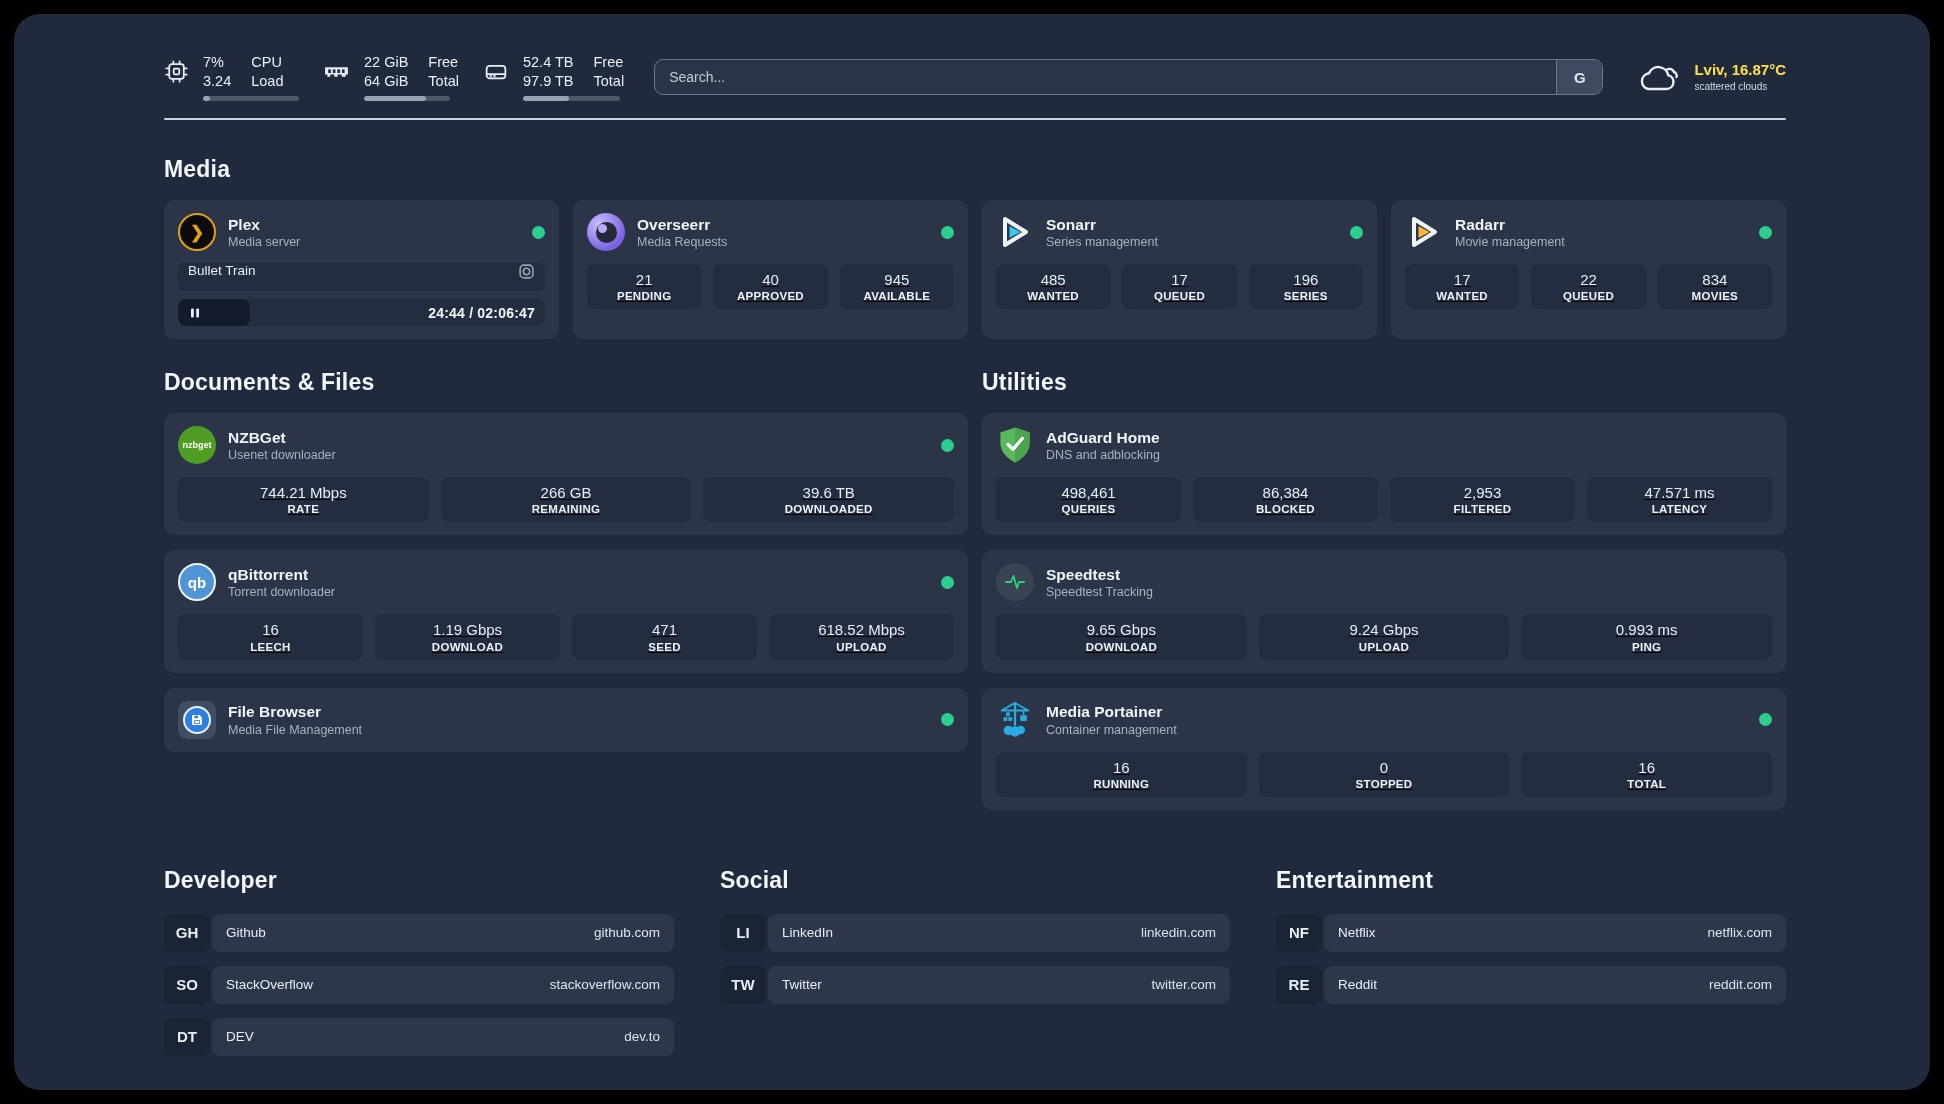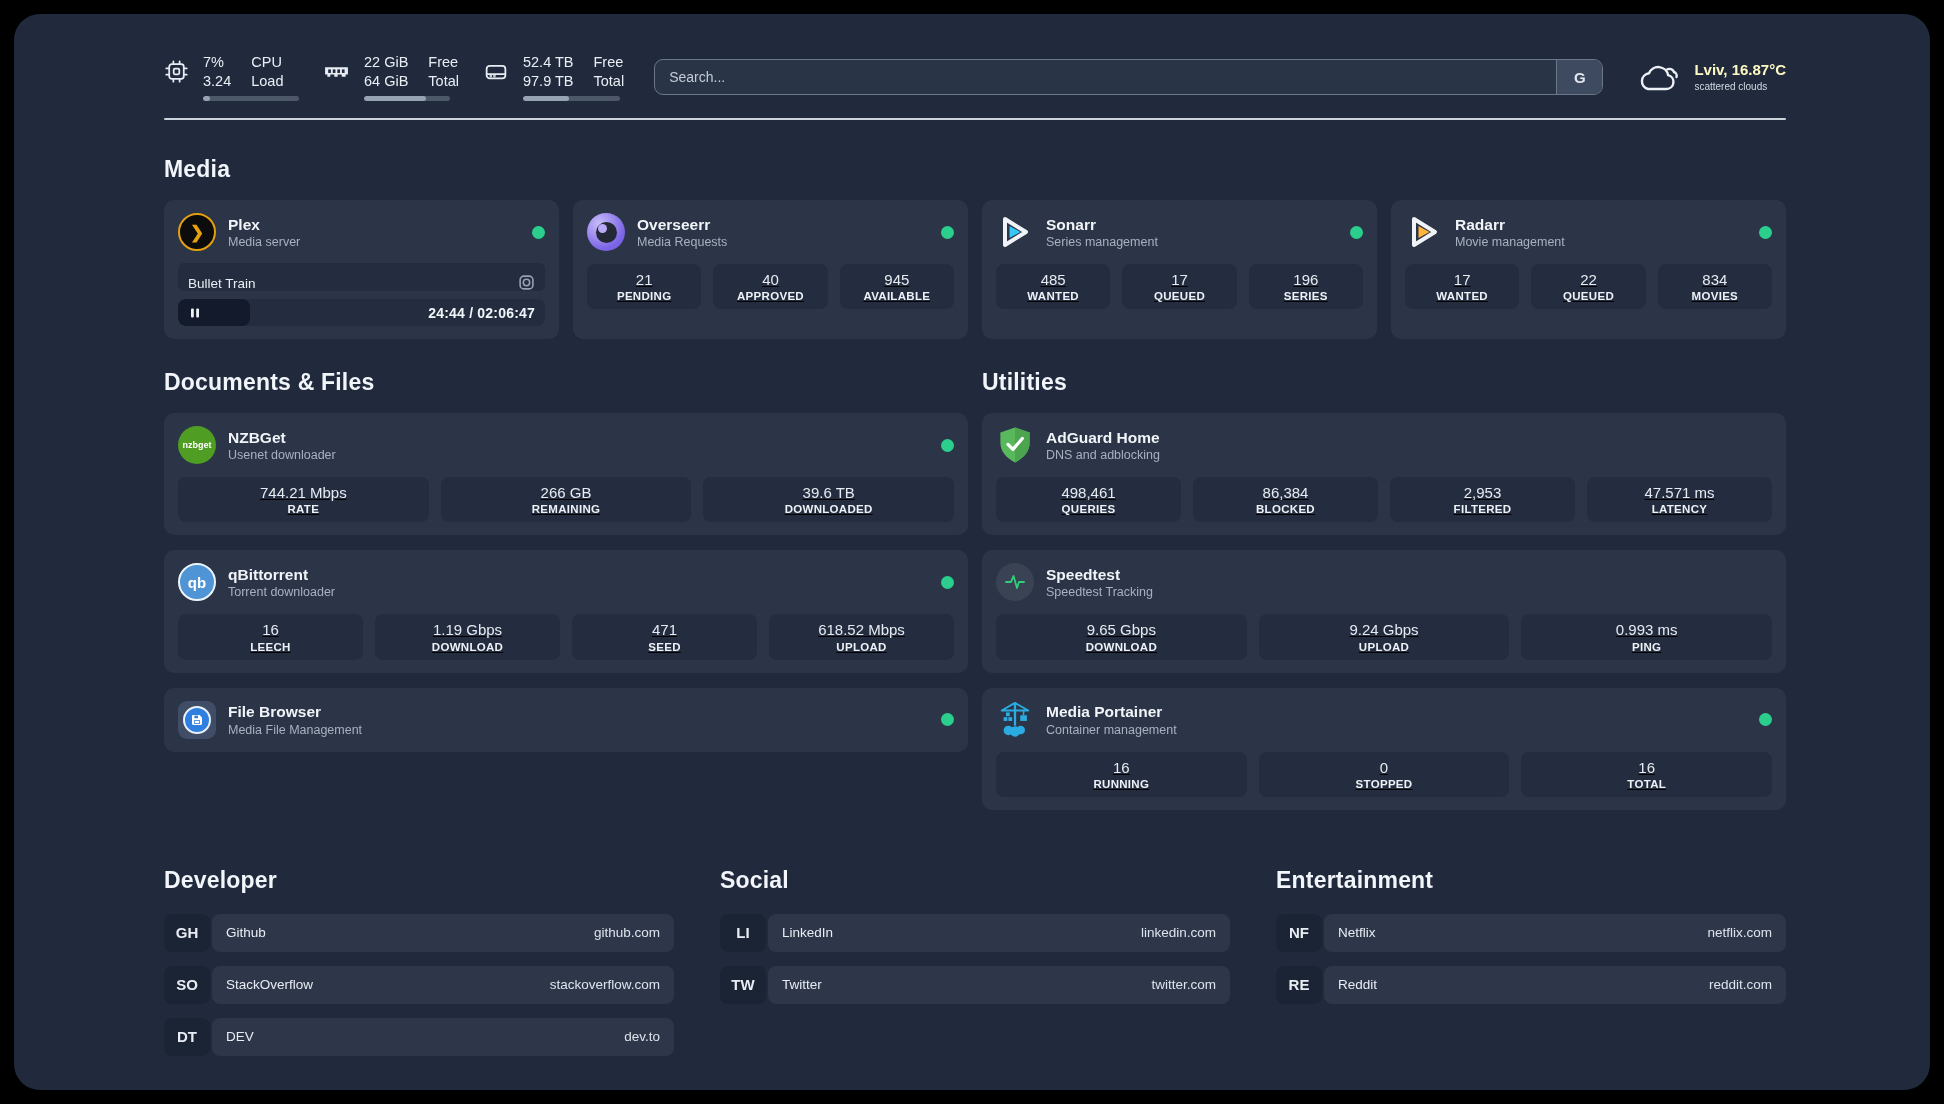--- a/index.html
+++ b/index.html
@@ -21,21 +21,21 @@
   .search-wrap { flex:1; margin:0 34px 0 30px; position:relative; }
   .search-wrap input { width:100%; height:36px; background:#2a3447; border:1px solid #6b7689; border-radius:9px;
         color:#e8edf3; font-size:14px; padding:0 56px 0 14px; font-family:"Liberation Sans", sans-serif; outline:none; }
   .search-wrap input::placeholder { color:#c4cbd6; }
   .g-btn { position:absolute; right:1px; top:1px; bottom:1px; width:46px; background:#3d4a60;
         border:none; border-left:1px solid #6b7689; border-radius:0 8px 8px 0; color:#e4e9f0;
         font-size:15px; font-weight:700; cursor:pointer; font-family:"Liberation Sans", sans-serif; }
 
   .weather { display:flex; align-items:center; gap:13px; }
   .weather-txt { display:flex; flex-direction:column; line-height:1.35; }
-  .weather-main { color:#fef9c3; font-size:15px; font-weight:600; }
+  .weather-main { color:#fde047; font-size:15px; font-weight:600; }
   .weather-sub  { color:#d3dae3; font-size:10px; }
 
   .rule { height:2px; background:#ccd3dc; border-radius:1px; margin-top:12px; }
 
   
   h2.section { color:#f2f5f9; font-size:23px; font-weight:600; letter-spacing:.2px; }
   .t-media { margin:36px 0 17px; }
   .t-col   { margin:30px 0 17px; }
   .t-links { margin:0 0 20px; }
 
@@ -61,21 +61,21 @@
   .ic-overseerr { border-radius:50%; background:radial-gradient(circle at 32% 28%, #c9bcfa, #7a63e6 70%); position:relative; }
   .ic-overseerr .pupil { width:21px; height:21px; border-radius:50%; background:#232937; position:relative; }
   .ic-overseerr .glint { position:absolute; width:9px; height:9px; border-radius:50%; background:#bcaaf8; top:2px; left:2px; }
   .ic-nzbget { background:#4f9d23; border-radius:50%; color:#fff; font-size:9px; font-weight:700; }
   .ic-qbit { background:#4f94d4; border:2px solid #edf3fa; border-radius:50%; color:#fff; font-size:15px; font-weight:700; }
   .ic-fb { background:#404d66; border-radius:9px; }
   .ic-fb .fb-circle { width:28px; height:28px; border-radius:50%; background:#2f7fe0; border:2px solid #eaf1fb; display:flex; align-items:center; justify-content:center; }
   .ic-speed { background:#3a4354; border-radius:50%; }
 
   
-  .np-row { margin-top:12px; height:28px; background:#232d3f; border-radius:6px; display:flex; align-items:flex-end; padding:0 10px;gap:20px; }
+  .np-row { margin-top:12px; height:28px; background:#232d3f; border-radius:6px; display:flex; align-items:flex-start; padding:0 10px;gap:20px; }
   .np-title { color:#e9edf3; font-size:13.5px; font-weight:500; }
   .np-row svg { margin-left:auto; }
   .player-row { margin-top:8px; height:27px; background:#232d3f; border-radius:8px; position:relative; overflow:hidden; }
   .player-fill { position:absolute; left:0; top:0; bottom:0; background:#131a2b; border-radius:8px; display:flex; align-items:center; padding-left:11px; }
   .player-time { position:absolute; right:10px; top:0; bottom:0; display:flex; align-items:center; color:#f2f5f9; font-size:14px; font-weight:600; letter-spacing:.2px; }
 
   
   .links-grid { display:grid; grid-template-columns:repeat(3,1fr); column-gap:46px; margin-top:42px; }
   .bm-row { display:flex; height:38px; margin-bottom:14px; }
   .bm-tag { width:46px; flex:none; background:#1b2434; border-radius:8px; display:flex; align-items:center; justify-content:center;

